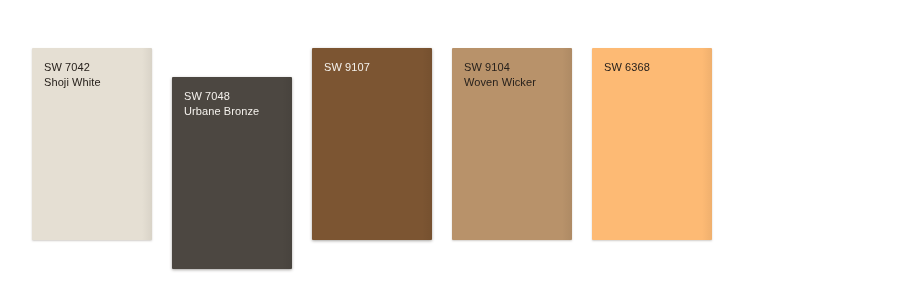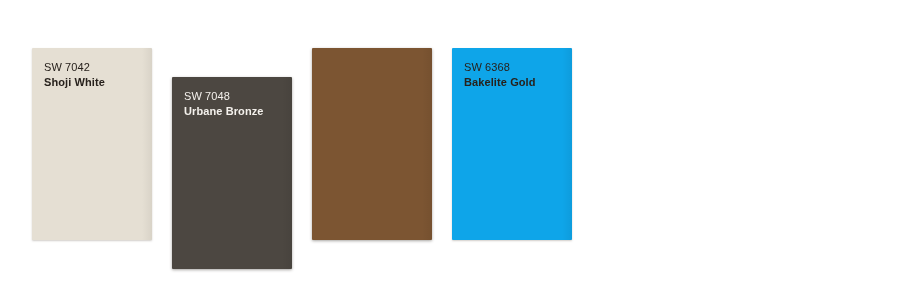--- a/index.html
+++ b/index.html
@@ -52,21 +52,21 @@
     line-height: 13px;
     font-weight: normal;
     letter-spacing: 0.1px;
     white-space: nowrap;
   }
   .swatch-name {
     display: block;
     margin-top: 2px;
     font-size: 11px;
     line-height: 13px;
-    font-weight: bold;
+    font-weight: normal;
     letter-spacing: 0.1px;
     white-space: nowrap;
   }
   .text-dark .swatch-code,
   .text-dark .swatch-name {
     color: #27211c;
   }
   .text-light .swatch-code,
   .text-light .swatch-name {
     color: #f4f1ec;
@@ -95,24 +95,29 @@
     </div>
 
     <div class="swatch dark-chip text-light" style="background-color: rgb(76, 71, 65); margin-top: 29px;">
       <span class="swatch-code">SW 7048</span>
       <span class="swatch-name">Urbane Bronze</span>
       <span class="sheen"></span>
     </div>
 
 
     <div class="swatch dark-chip text-light" style="background-color: rgb(124, 85, 50);">
+      <span class="swatch-code">SW 9107</span>
       <span class="sheen"></span>
     </div>
 
+    <div class="swatch light-chip text-dark" style="background-color: rgb(184, 146, 106);">
+      <span class="swatch-code">SW 9104</span>
+      <span class="swatch-name">Woven Wicker</span>
+      <span class="sheen"></span>
+    </div>
 
-    <div class="swatch light-chip text-dark" style="background-color: #0ea5e9;">
+    <div class="swatch light-chip text-dark" style="background-color: #fdba74;">
       <span class="swatch-code">SW 6368</span>
-      <span class="swatch-name">Bakelite Gold</span>
       <span class="sheen"></span>
     </div>
 
   </div>
 </div>
 
 </body></html>

